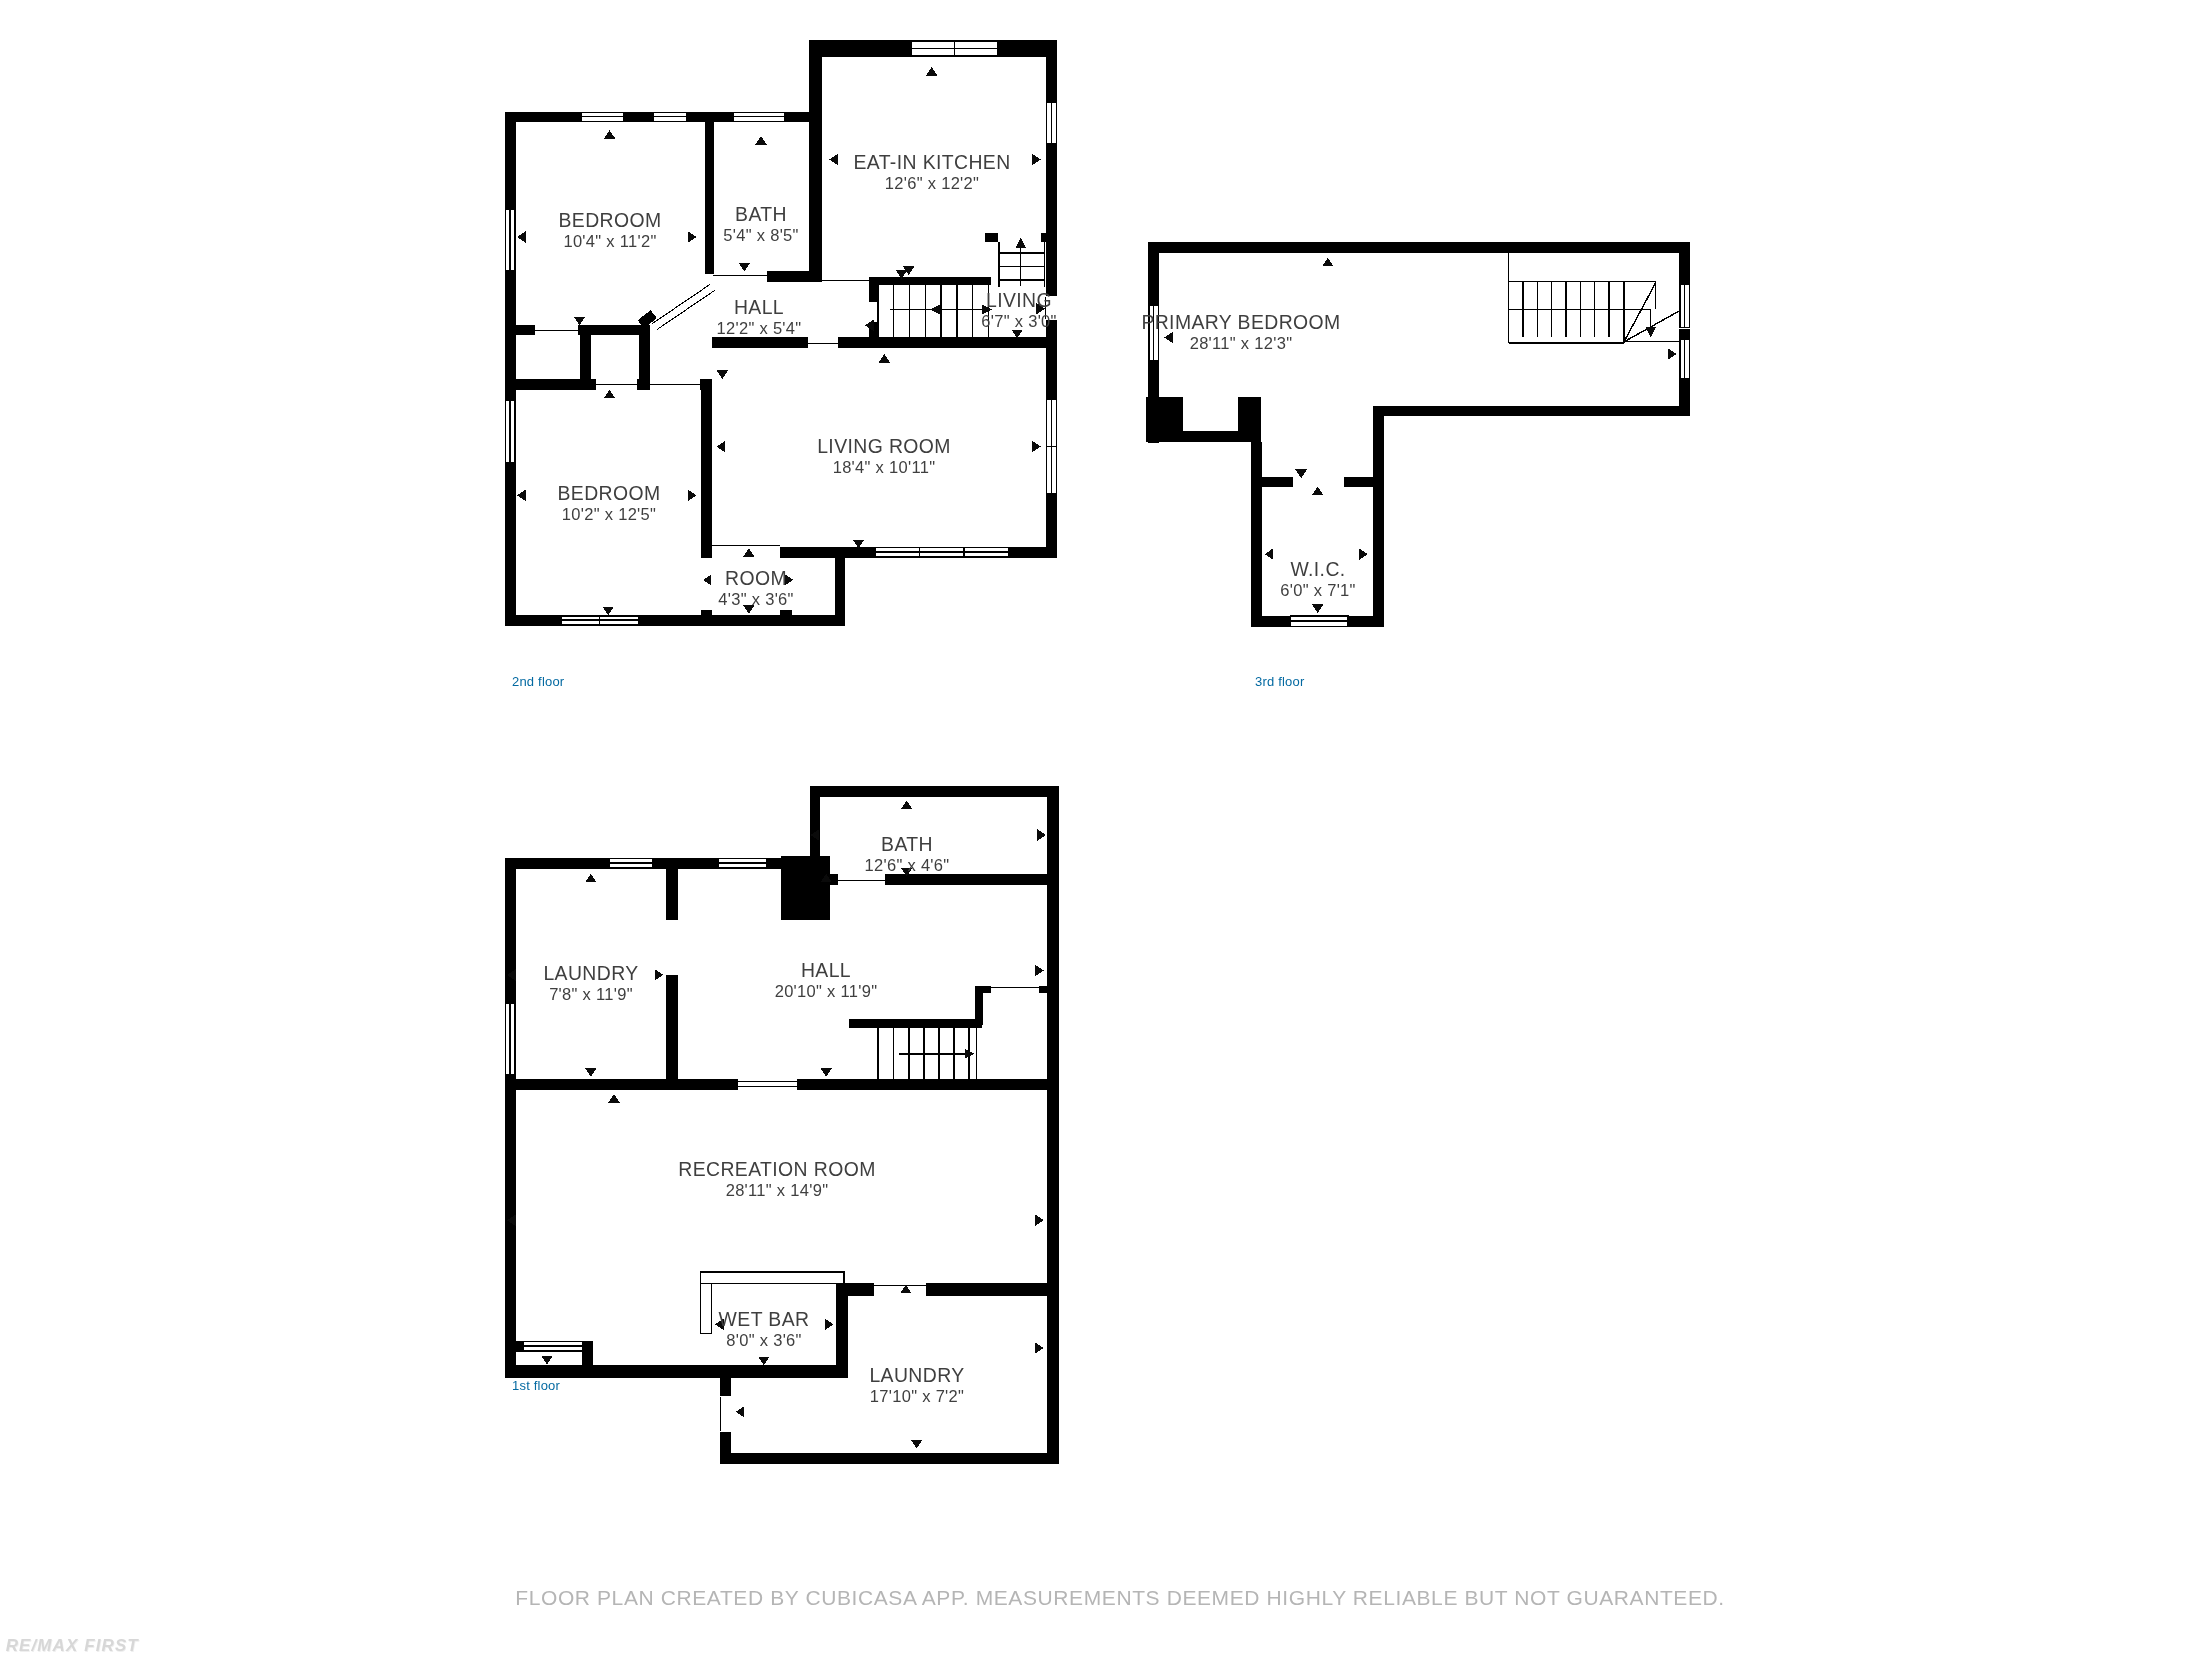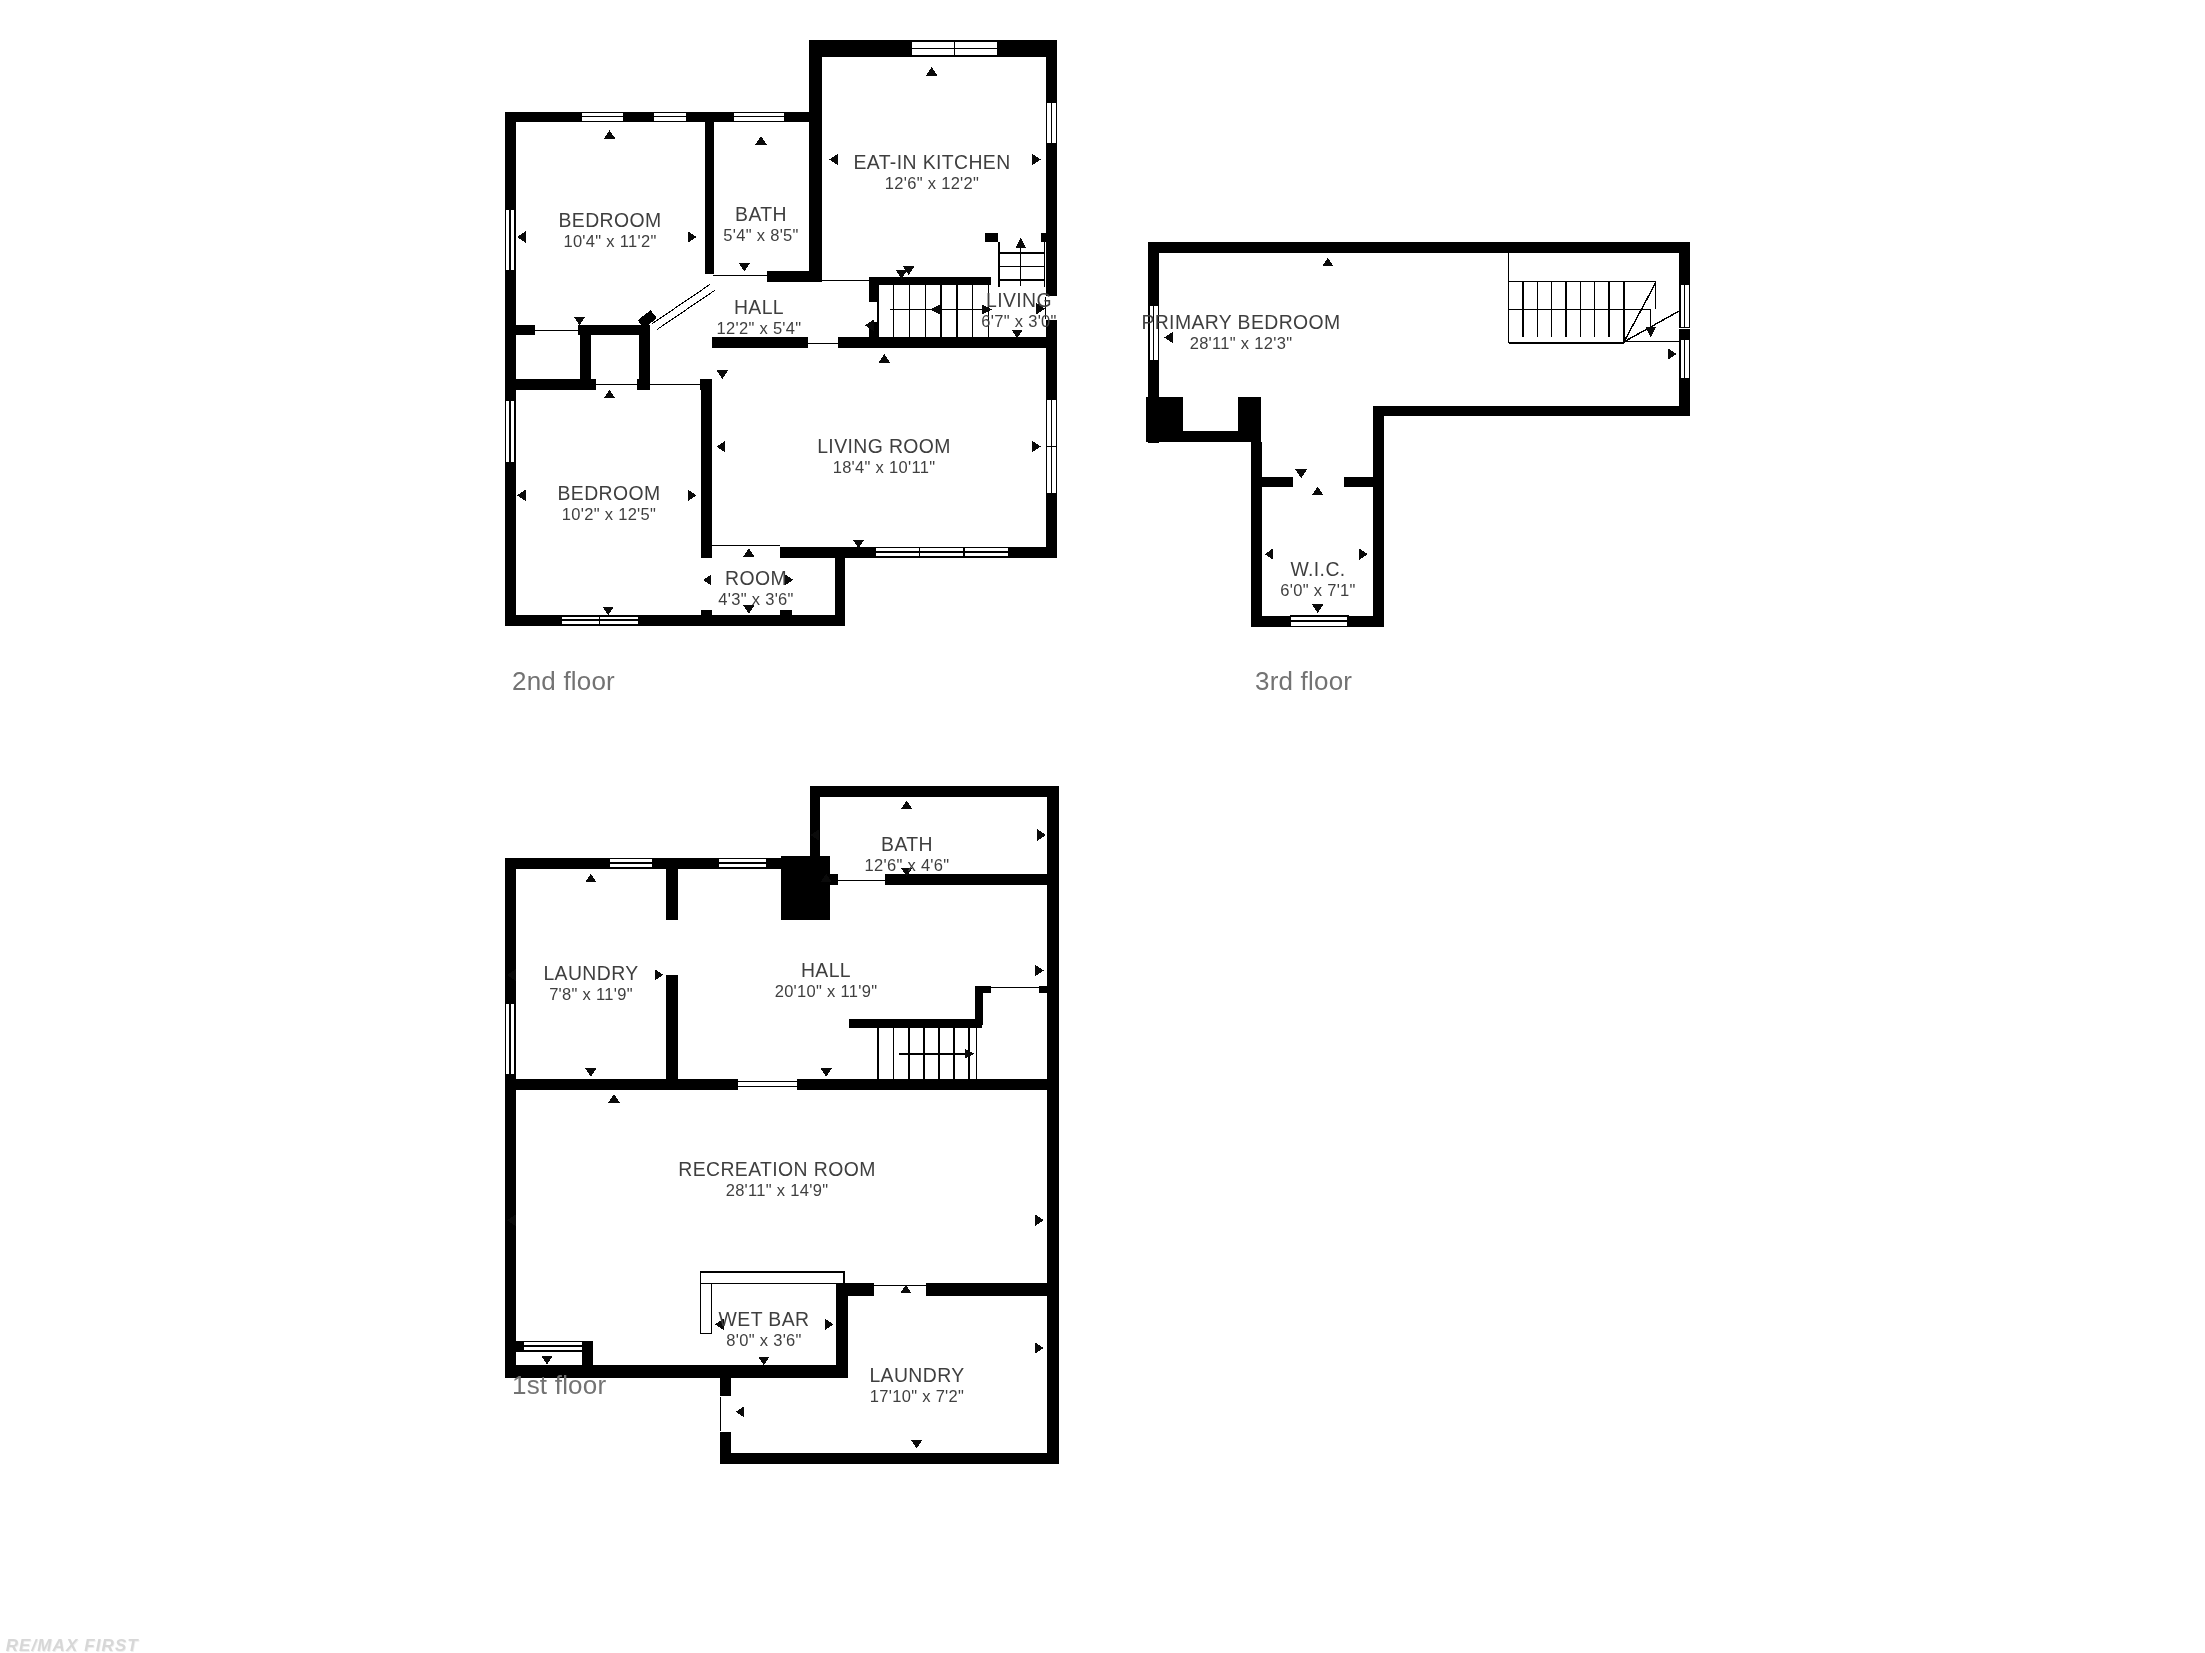--- a/index.html
+++ b/index.html
@@ -13,21 +13,21 @@
   .thin{stroke:#000000;stroke-width:2px;fill:none;}
   .hair{stroke:#000000;stroke-width:1.5px;fill:none;}
   .arrowhead{fill:#0a0a0a;}
   .room-label{
     position:absolute;transform:translate(-50%,-50%);text-align:center;
     color:#3f3f3f;white-space:nowrap;z-index:5;
   }
   .room-label .rname{font-size:19.4px;line-height:21.5px;letter-spacing:0.4px;text-align:center;}
   .room-label .rdims{font-size:16.5px;line-height:19.4px;letter-spacing:0.3px;}
   .floor-caption{
-    position:absolute;transform:translateY(-50%);font-size:26px;color:#737373;
+    position:absolute;transform:translateY(-50%);font-size:13px;color:#0369a1;
     letter-spacing:0.2px;z-index:5;
   }
   .disclaimer{
     position:absolute;left:1120px;top:1598px;transform:translate(-50%,-50%);
     font-size:21px;letter-spacing:0.6px;color:#b5b5b5;white-space:nowrap;z-index:5;
   }
   .watermark{
     position:absolute;left:5.7px;top:1646px;transform:translateY(-50%);
     font-size:17px;font-weight:bold;font-style:italic;color:#d7d7d7;
     letter-spacing:1.1px;z-index:5;
@@ -383,16 +383,17 @@
   </div>
   <div class="room-label" style="left:917px;top:1385px">
     <div class="rname">LAUNDRY</div>
     <div class="rdims">17'10" x 7'2"</div>
   </div>
 
   <div class="floor-caption" style="left:512px;top:681px">2nd floor</div>
   <div class="floor-caption" style="left:1255px;top:681px">3rd floor</div>
   <div class="floor-caption" style="left:512px;top:1385px">1st floor</div>
 
+  <div class="disclaimer">FLOOR PLAN CREATED BY CUBICASA APP. MEASUREMENTS DEEMED HIGHLY RELIABLE BUT NOT GUARANTEED.</div>
 
   <div class="watermark">RE/MAX FIRST</div>
 </div>
 
 
 </body></html>

